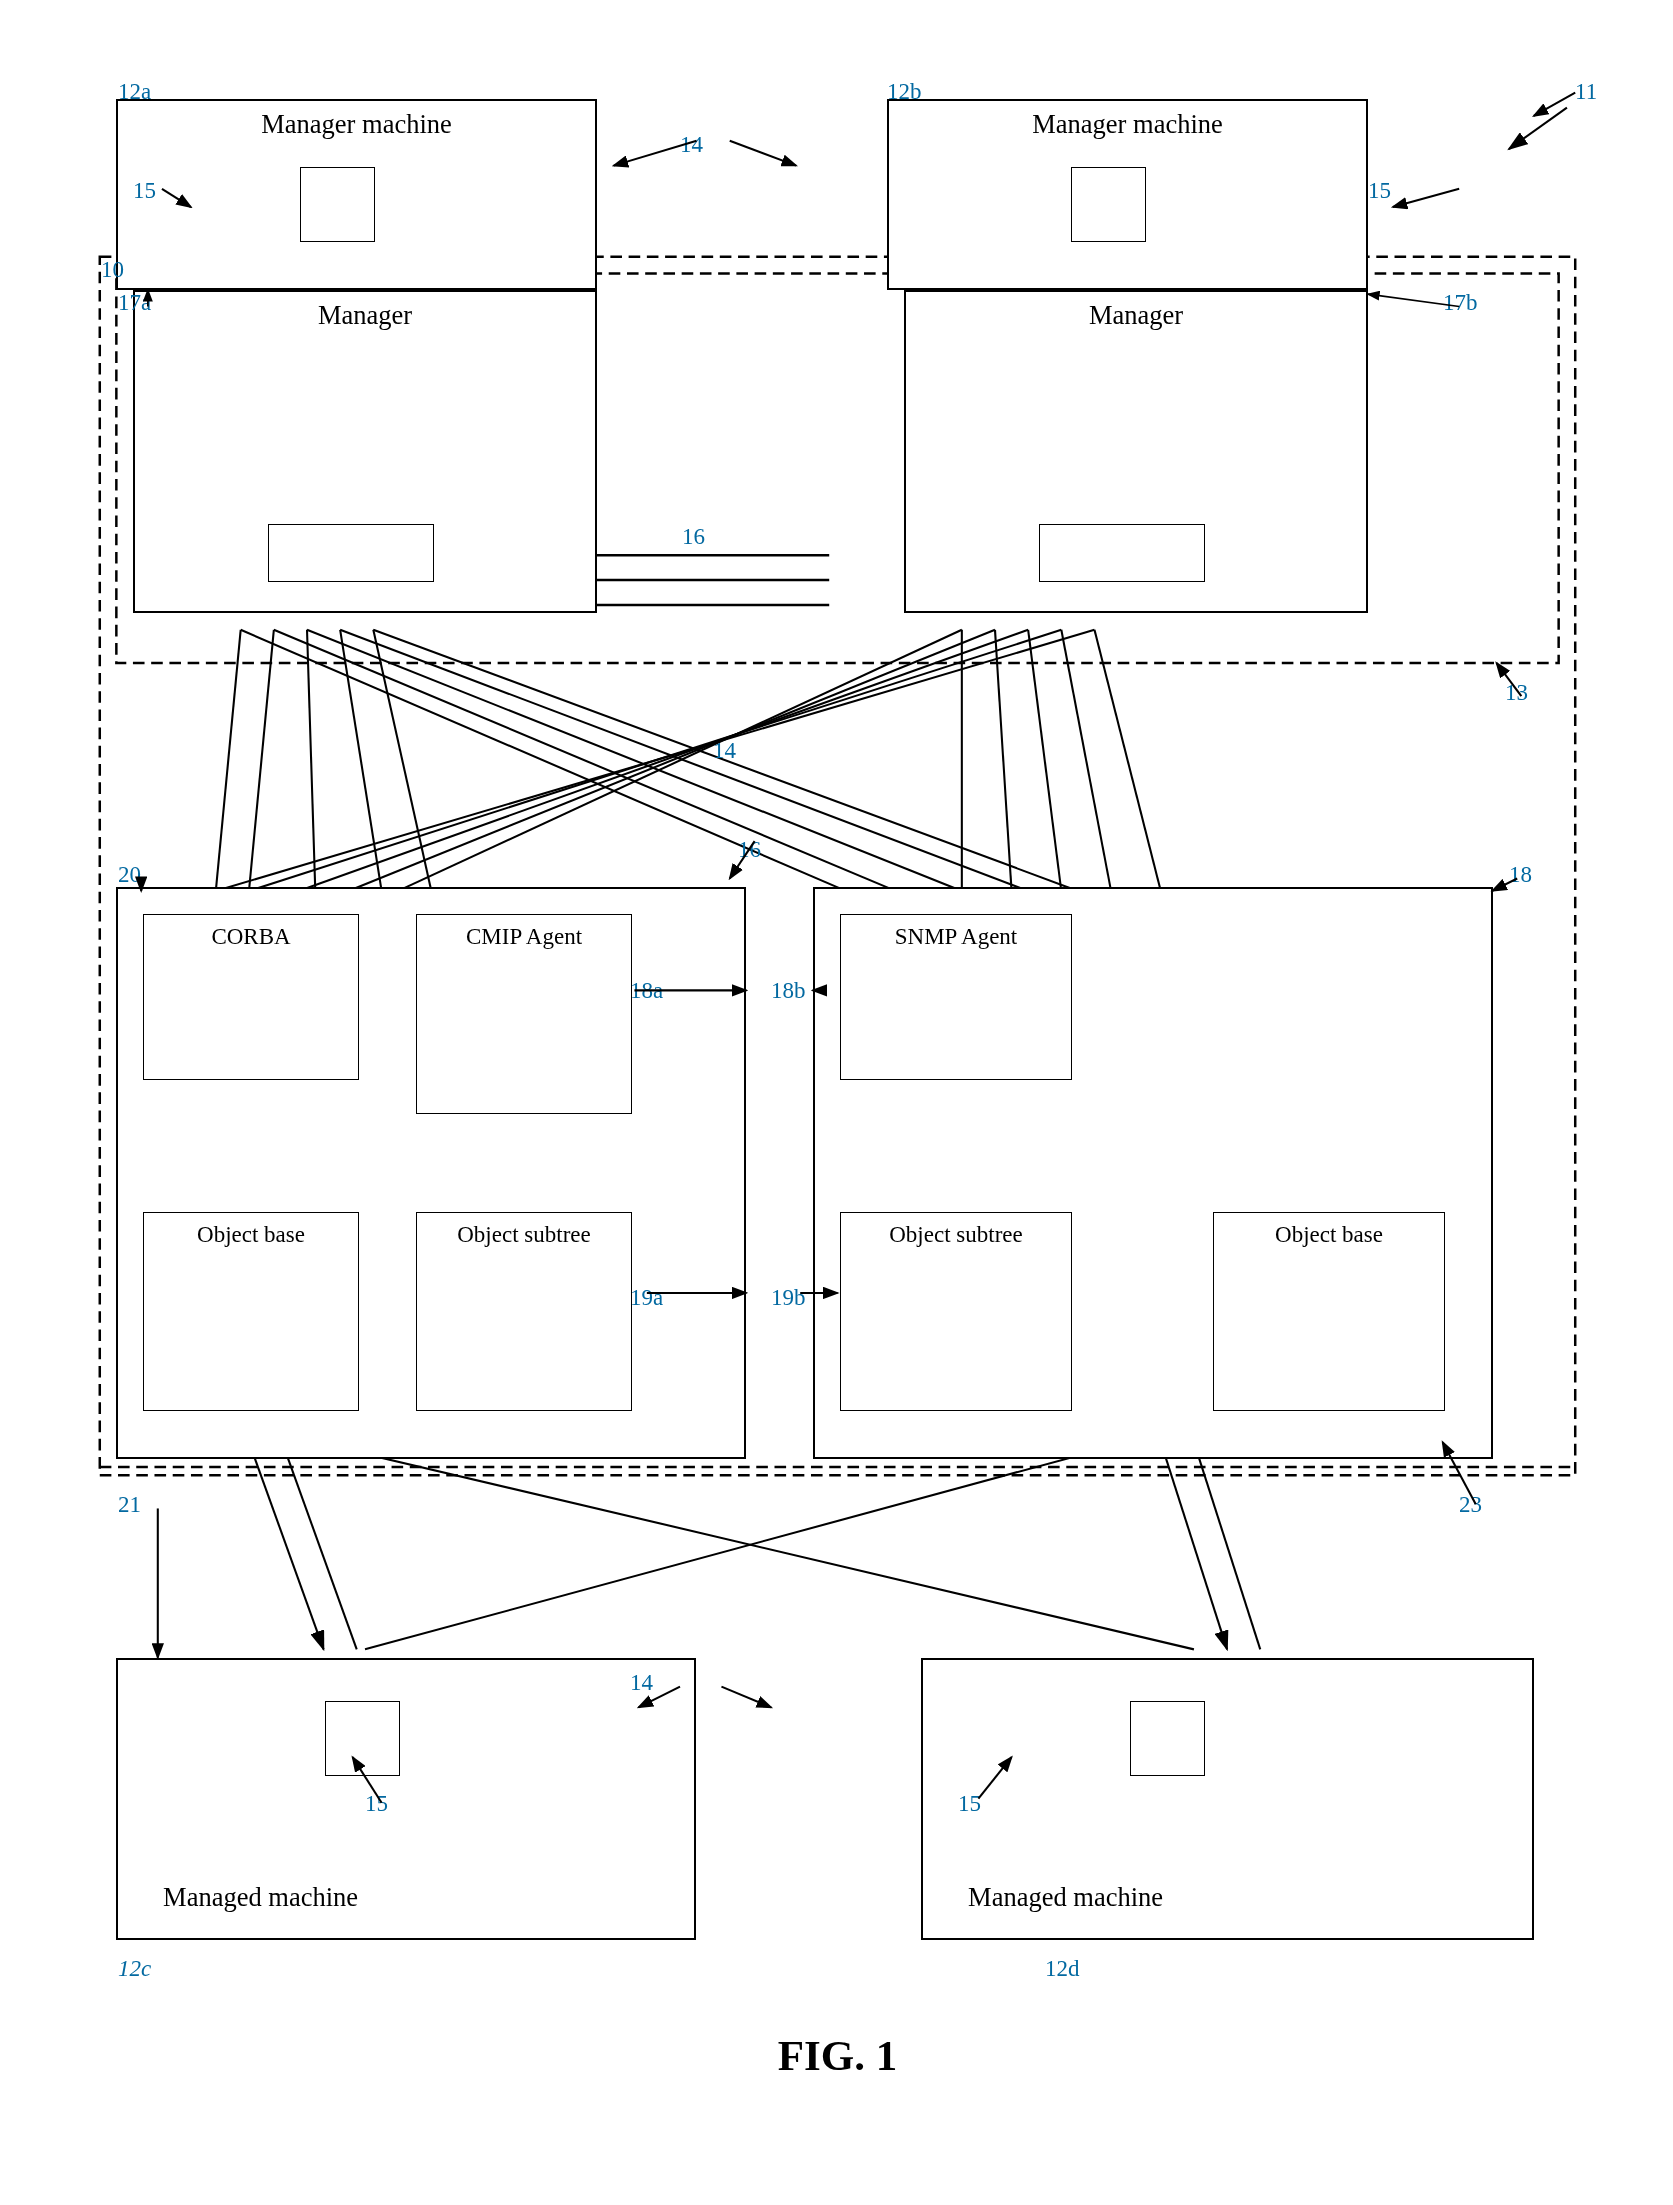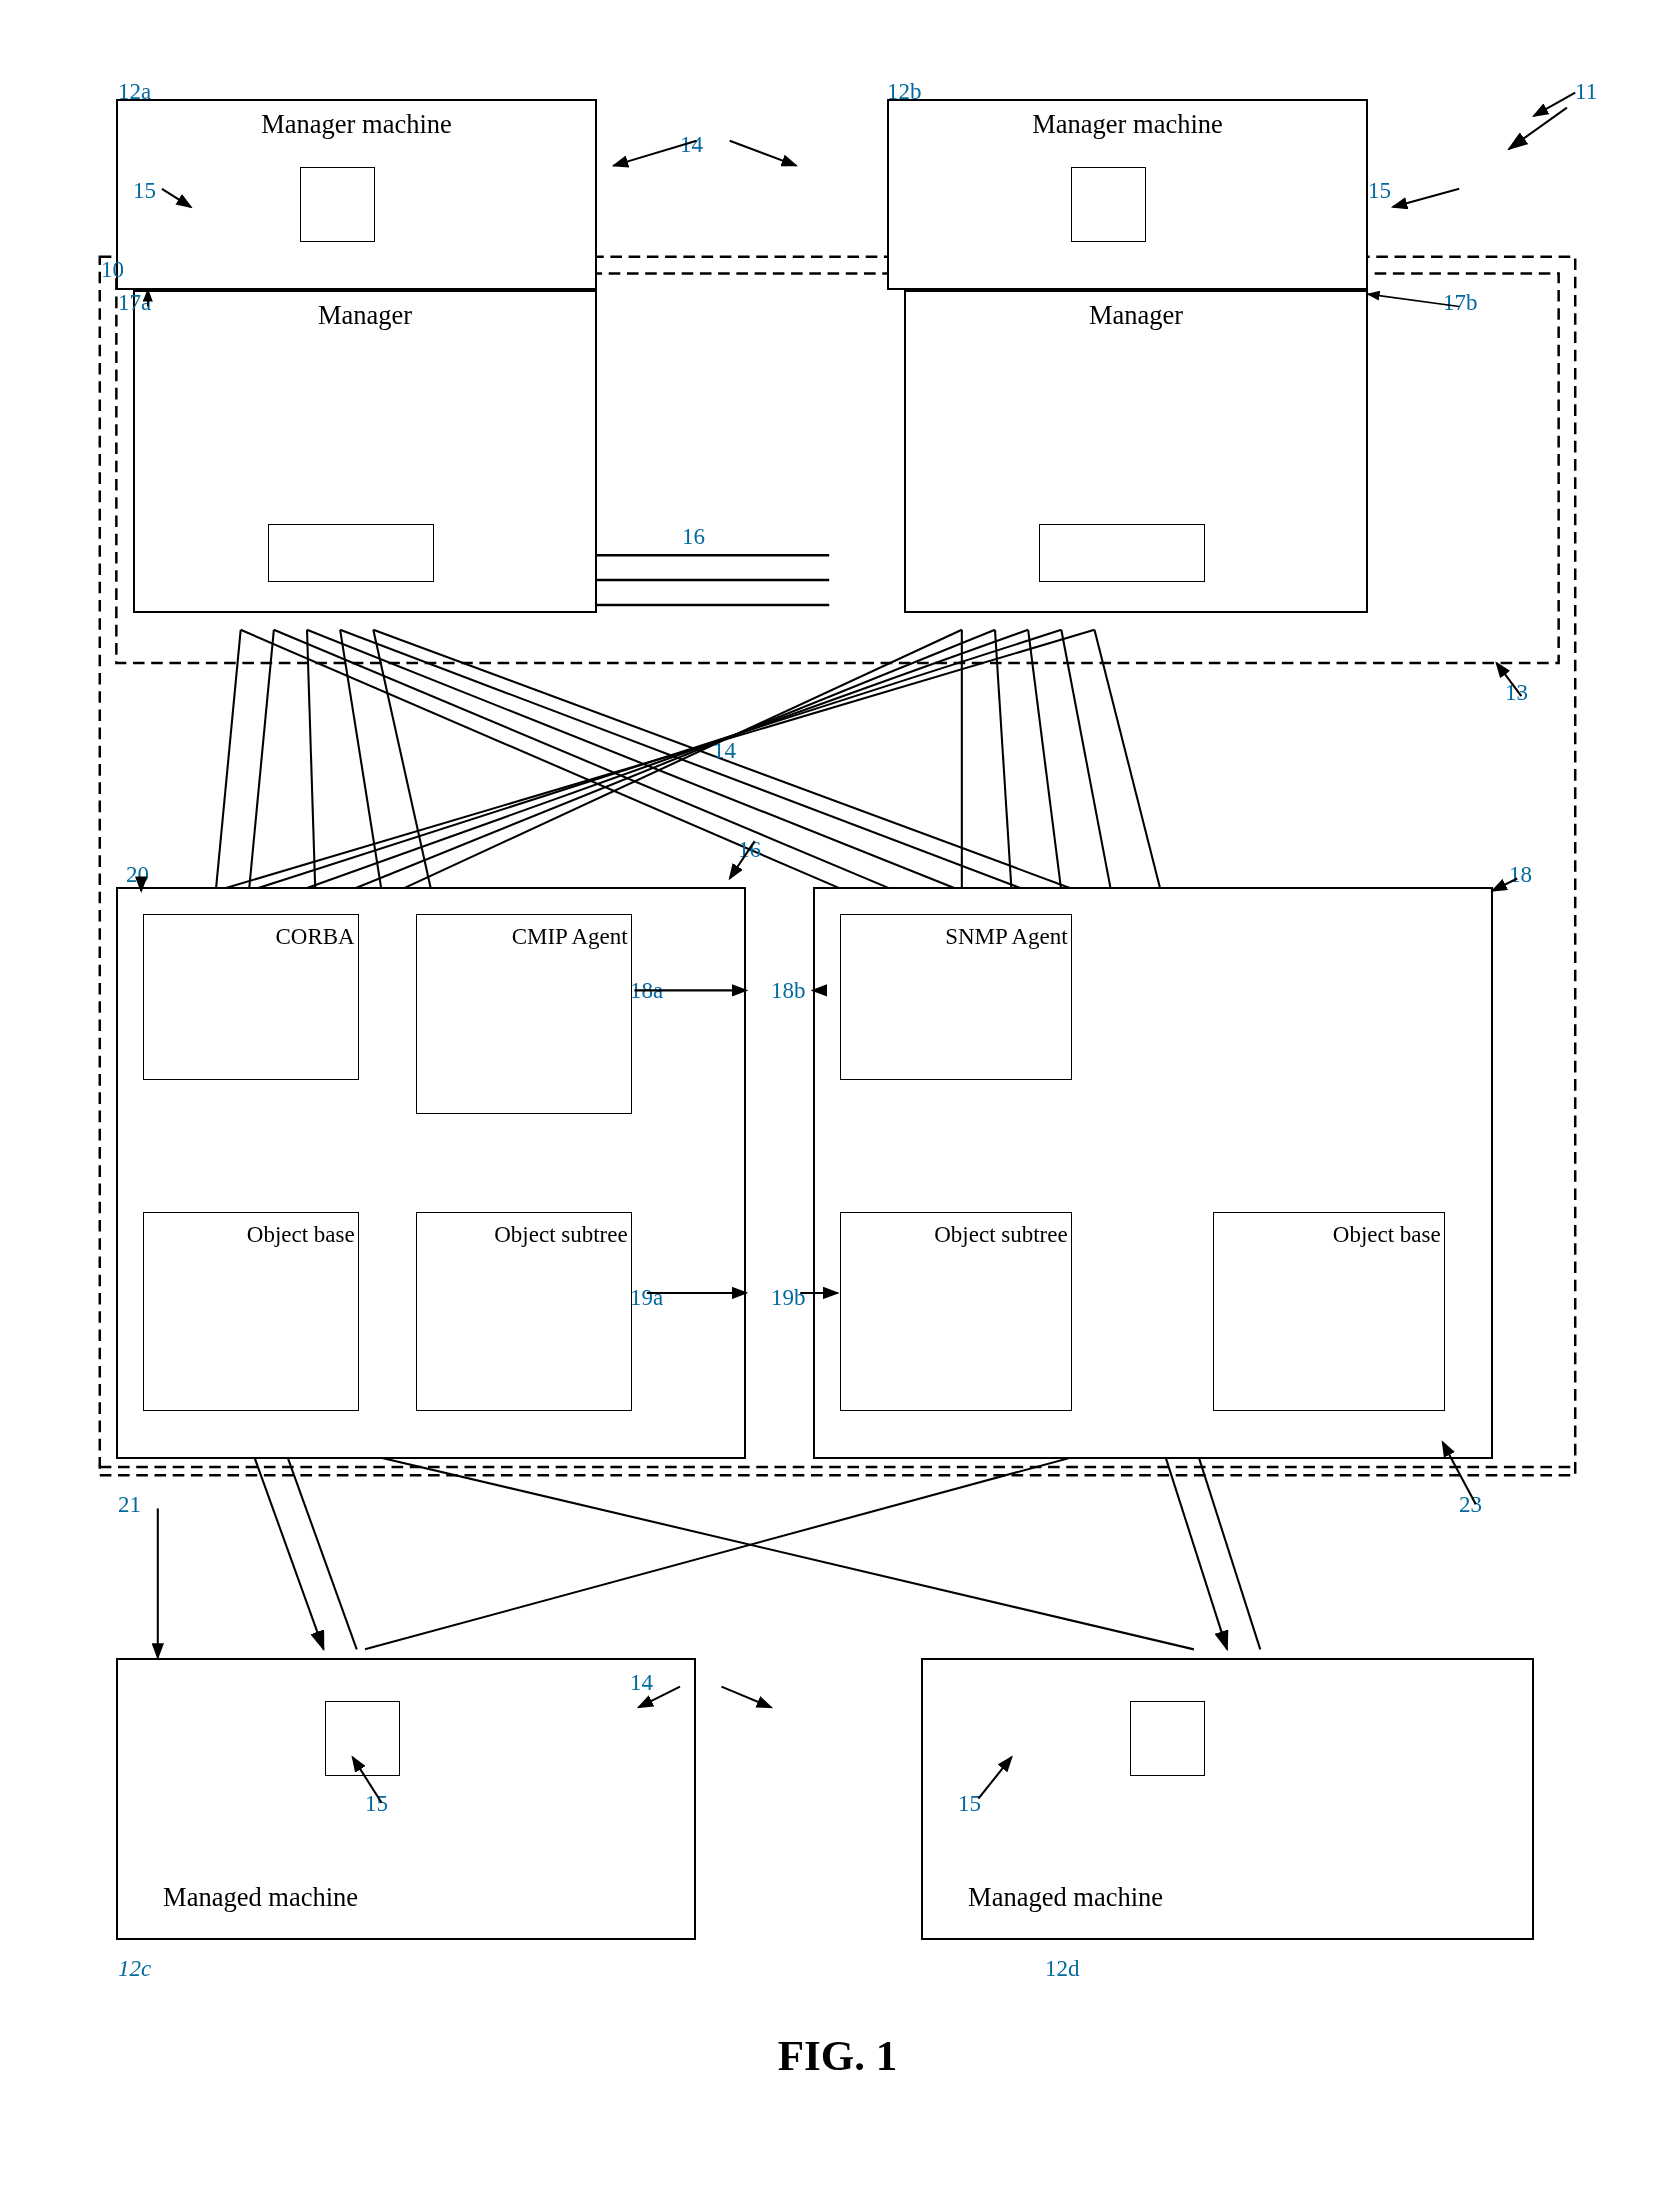--- a/index.html
+++ b/index.html
@@ -59,21 +59,21 @@
     }
 
     .inner-box {
       position: absolute;
       border: 1.7px solid #000;
       background: #fff;
     }
 
     .inner-box-text {
       font-size: 23px;
-      text-align: right;
+      text-align: center;
       padding: 6.6px 3.3px;
       line-height: 1.3;
     }
 
   </style>
 </head>
 <body>
 
 <div class="diagram-container">
 
@@ -255,21 +255,21 @@
   <div class="ref-label" style="left:1393px; top:257px;">17b</div>
 
   <div class="ref-label" style="left:580px; top:945px;">18a</div>
 
   <div class="ref-label" style="left:721px; top:945px;">18b</div>
 
   <div class="ref-label" style="left:580px; top:1252px;">19a</div>
 
   <div class="ref-label" style="left:721px; top:1252px;">19b</div>
 
-  <div class="ref-label" style="left:76px; top:829px;">20</div>
+  <div class="ref-label" style="left:68px; top:829px;">20</div>
 
   <div class="ref-label" style="left:68px; top:1459px;">21</div>
 
   <div class="ref-label" style="left:1459px; top:829px;">18</div>
 
   <div class="ref-label" style="left:1409px; top:1459px;">23</div>
 
   <div class="fig-label" style="left:580px; top:1998px; width:415px;">FIG. 1</div>
 
   <svg style="position:absolute; top:0; left:0; width:1575px; height:2122px; pointer-events:none;" viewBox="0 0 1900 2560" width="1575" height="2122">

